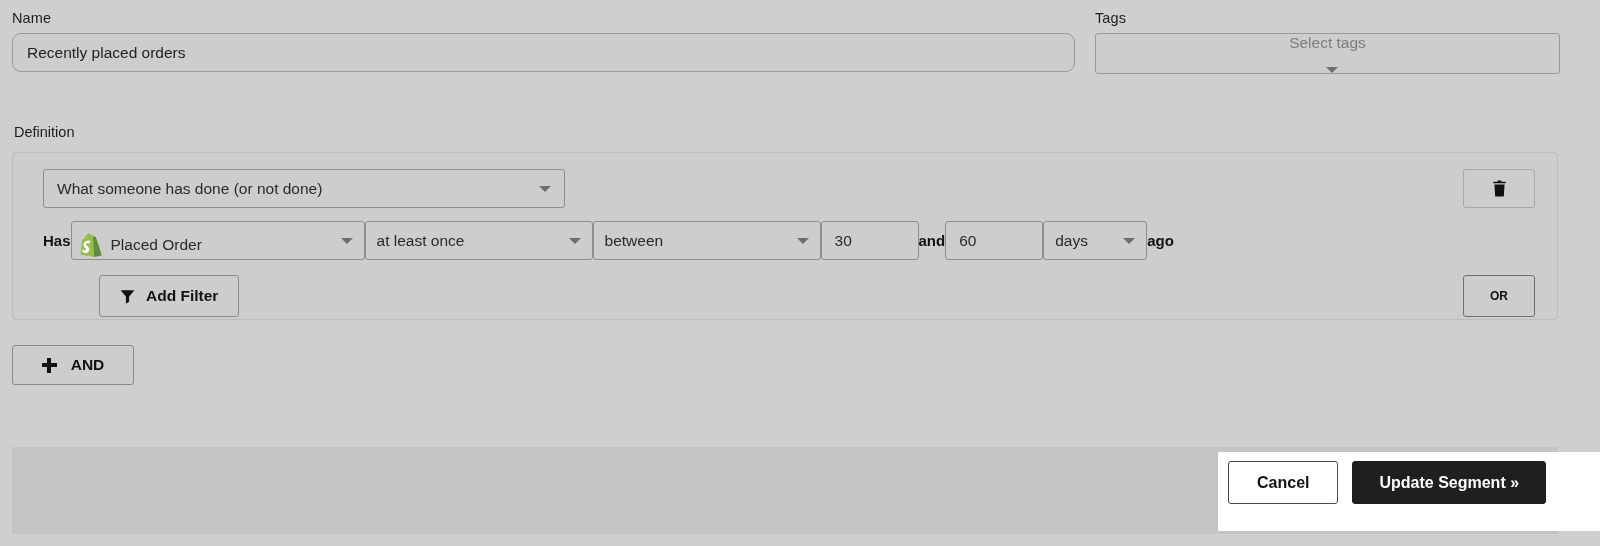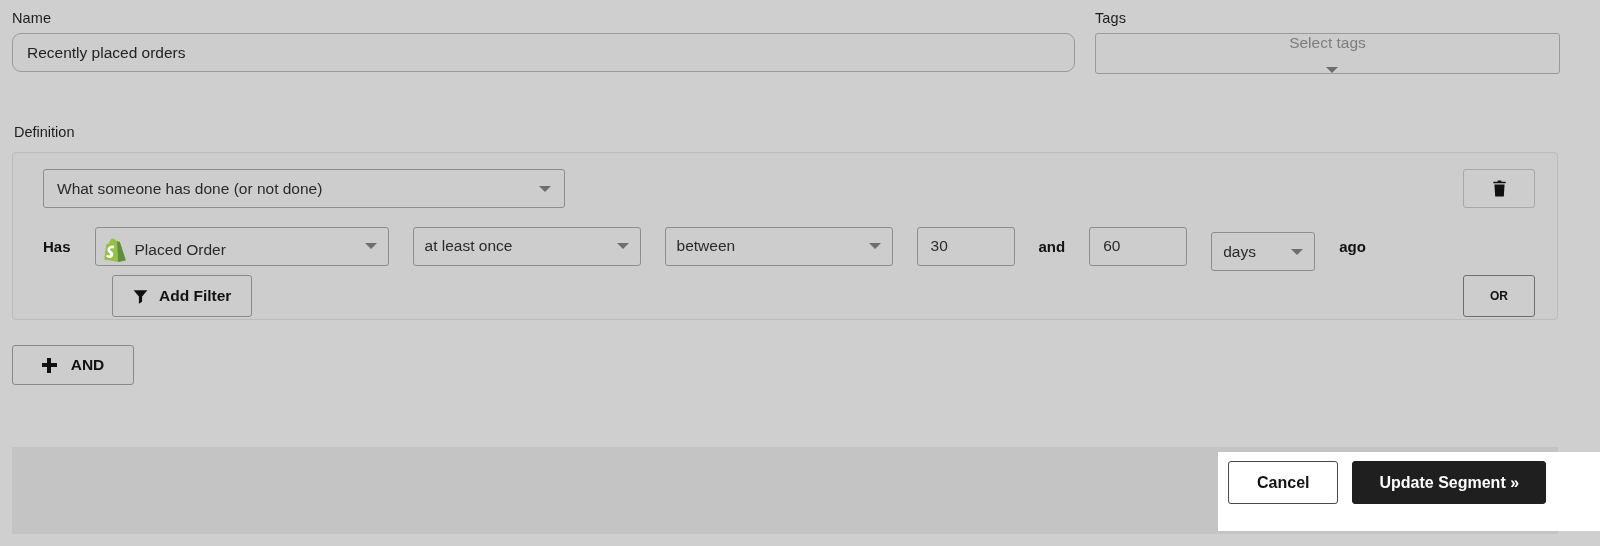--- a/index.html
+++ b/index.html
@@ -121,41 +121,41 @@
     font-size: 15.5px;
     color: #2a2a2a;
   }
 
   .cond-row {
     position: absolute;
     left: 30px;
     top: 68px;
     display: flex;
     align-items: center;
-    gap: 24px;
+    gap: 0;
   }
   .has-label { font-weight: bold; font-size: 15px; color: #111; }
 
   .dd {
     box-sizing: border-box;
     height: 39px;
     background: #cdcdcd;
     border: 1px solid #8e8e8e;
     border-radius: 3px;
     padding: 0 11px;
     display: flex;
     align-items: center;
     justify-content: space-between;
     font-size: 15.5px;
     color: #2a2a2a;
   }
   .dd-metric { width: 294px; padding-left: 8px; }
   .dd-op { width: 228px; }
   .dd-time { width: 228px; }
-  .dd-unit { width: 104px; margin-top: 11px; }
+  .dd-unit { width: 104px; }
 
   .num-input {
     box-sizing: border-box;
     height: 39px;
     width: 98px;
     background: #cdcdcd;
     border: 1px solid #8e8e8e;
     border-radius: 3px;
     padding: 0 13px;
     display: flex;
@@ -181,21 +181,20 @@
     padding: 0 20px;
     background: #cdcdcd;
     border: 1px solid #8a8a8a;
     border-radius: 3px;
     display: flex;
     align-items: center;
     gap: 11px;
     font-weight: bold;
     font-size: 15.5px;
     color: #121212;
-    margin-left: 13px;
   }
 
   .trash-btn {
     position: absolute;
     right: 22px;
     top: 16px;
     box-sizing: border-box;
     width: 72px;
     height: 39px;
     background: #cdcdcd;

